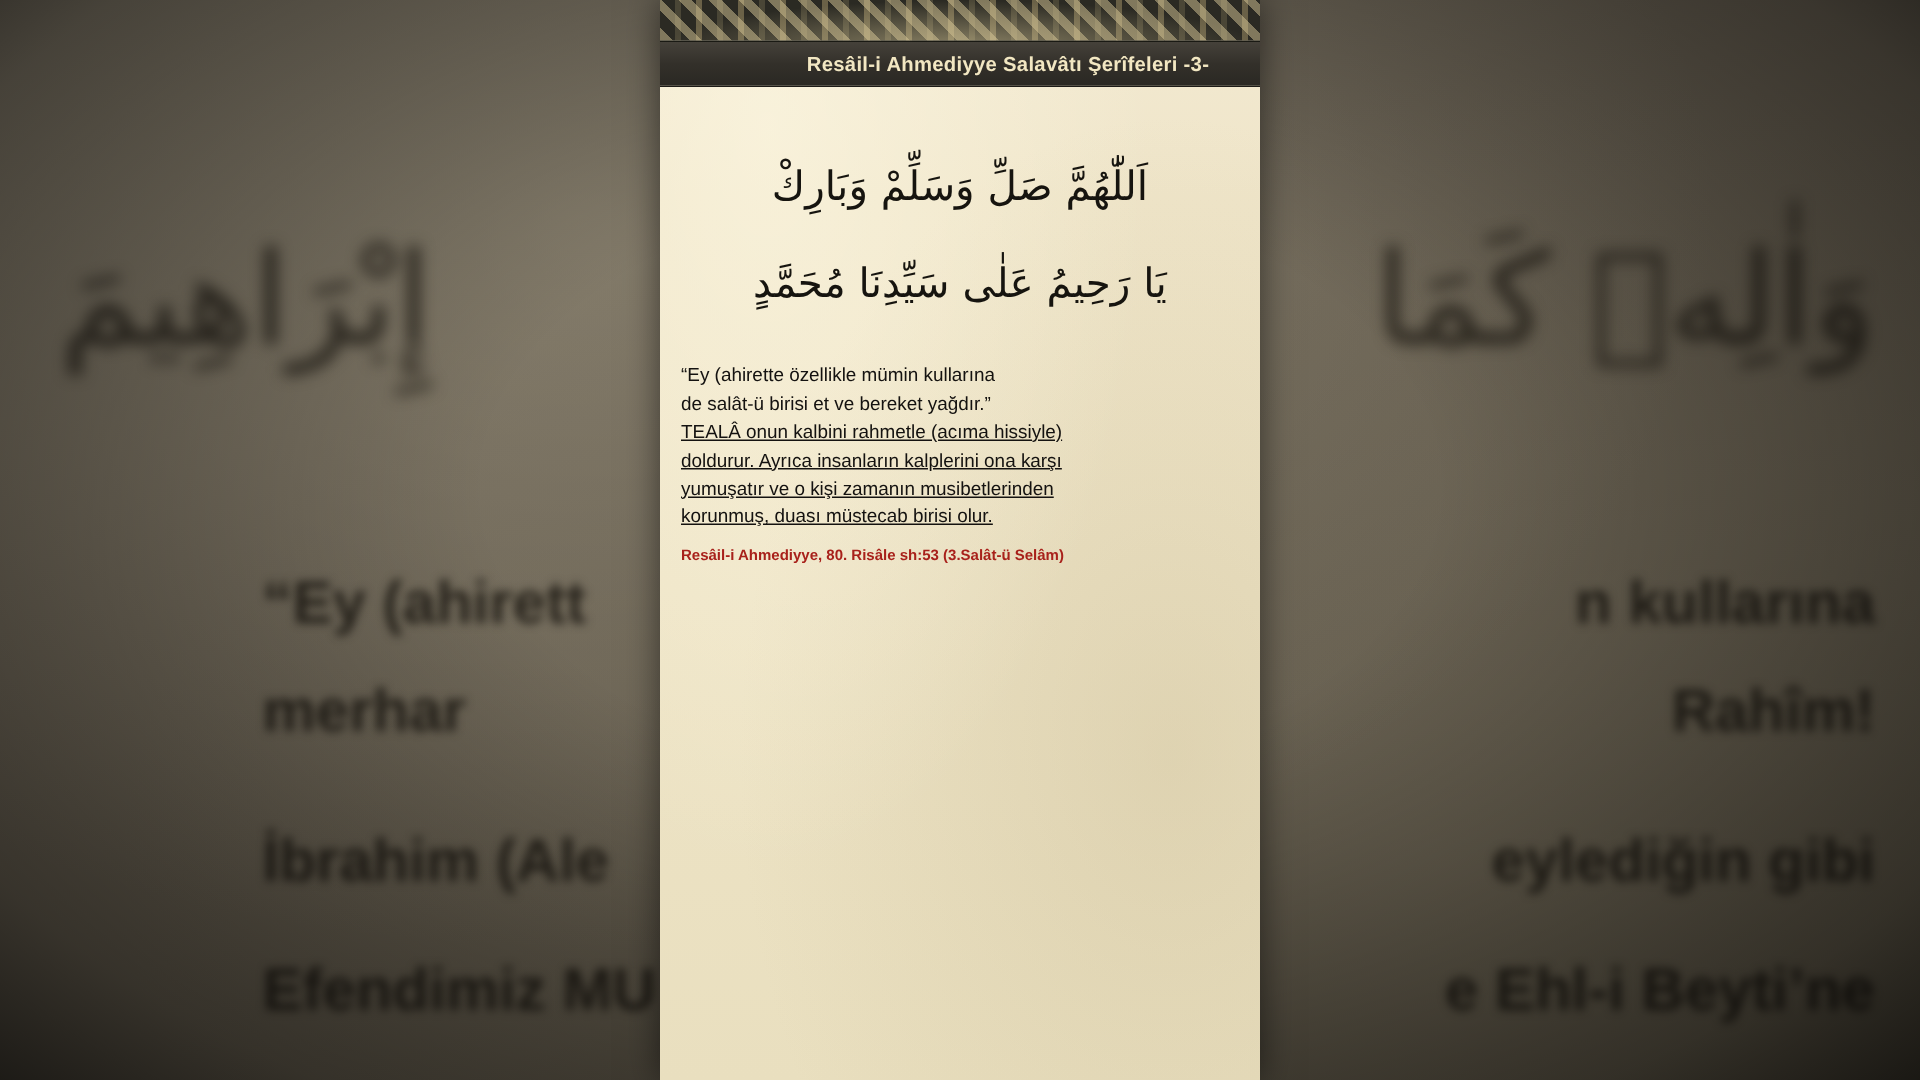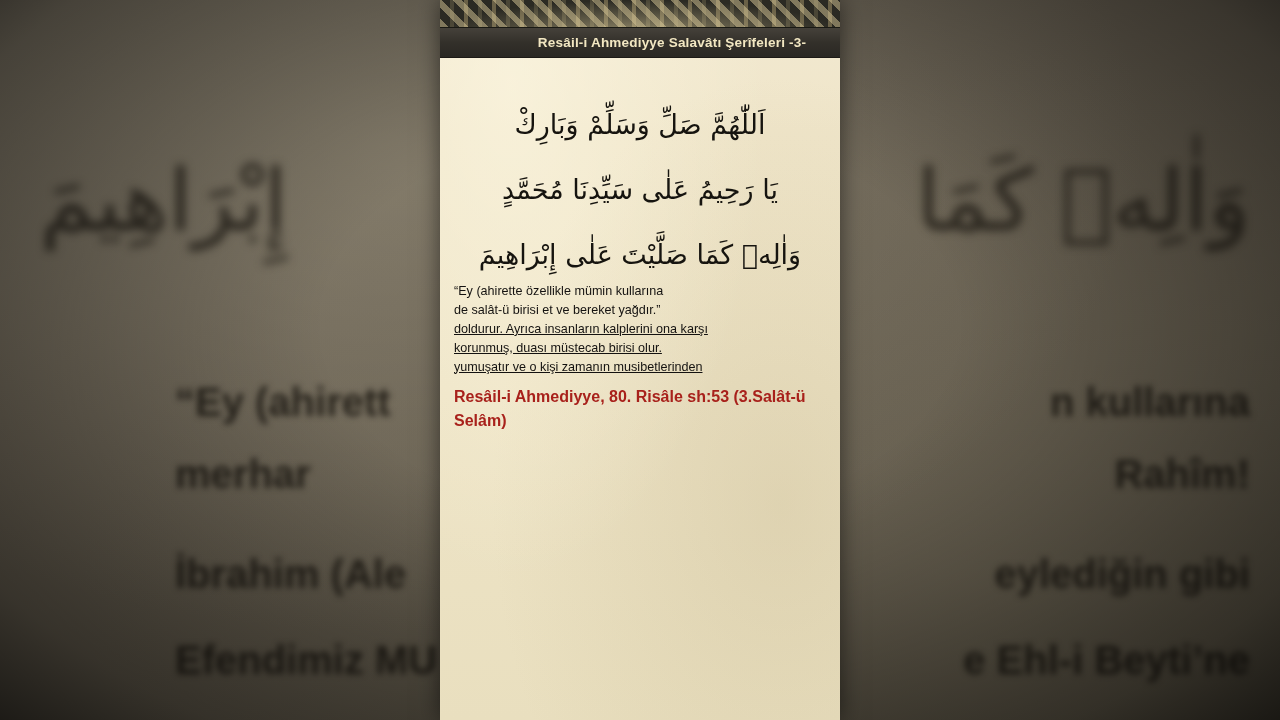--- a/index.html
+++ b/index.html
@@ -171,21 +171,21 @@
   .tr-line.u { text-decoration: underline; }
   .redital {
     color: #b8291f;
     font-style: italic;
     font-weight: bold;
   }
   .source {
     display: block;
     margin-top: 9px;
     color: #a8211b;
-    font-size: 16px;
+    font-size: 10px;
     font-weight: bold;
   }
 </style>
 </head>
 <body>
 
 <div id="stage">
 
   <div id="bg-blur"></div>
 
@@ -211,29 +211,29 @@
 
     <div id="titlebar">
       <span class="title-text">Resâil-i Ahmediyye Salavâtı Şerîfeleri  -3-</span>
     </div>
 
     <div id="content">
 
       <div class="arabic-block">
         <div class="arabic-line l1">اَللّٰهُمَّ صَلِّ وَسَلِّمْ وَبَارِكْ</div>
         <div class="arabic-line l2">يَا رَحِيمُ عَلٰى سَيِّدِنَا مُحَمَّدٍ</div>
-        <div class="arabic-line l3">وَاٰلِهٖ كَمَا صَلَّيْتَ عَلٰى إِبْرَاهِيمَ</div>
       </div>
 
       <div class="translation">
         <span class="tr-line">“Ey (ahirette özellikle mümin kullarına</span>
         <span class="tr-line">de salât-ü birisi et ve bereket yağdır.”</span>
 
+        <span class="tr-line u">TEALÂ onun kalbini rahmetle (acıma hissiyle)</span>
         <span class="tr-line u">doldurur. Ayrıca insanların kalplerini ona karşı</span>
+        <span class="tr-line u">yumuşatır ve o kişi zamanın musibetlerinden</span>
         <span class="tr-line u">korunmuş, duası müstecab birisi olur.</span>
-        <span class="tr-line u">yumuşatır ve o kişi zamanın musibetlerinden</span>
 
         <span class="source">Resâil-i Ahmediyye, 80. Risâle sh:53 (3.Salât-ü Selâm)</span>
       </div>
 
     </div>
   </div>
 </div>
 
 </body></html>

